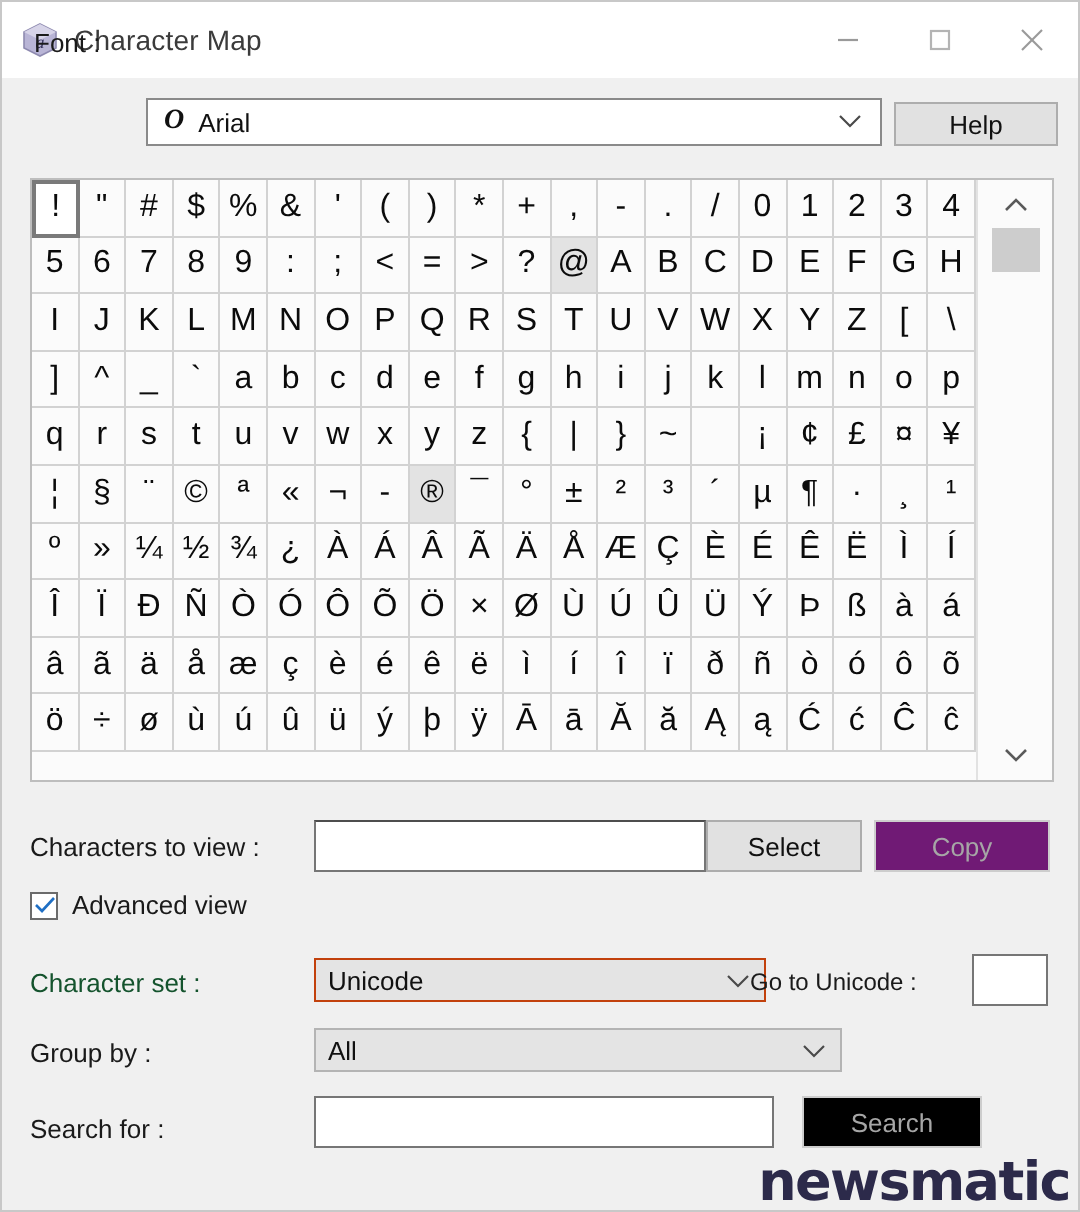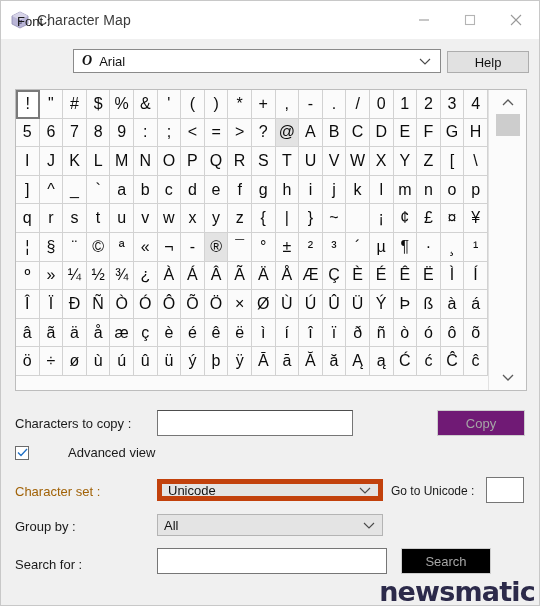--- a/index.html
+++ b/index.html
@@ -253,45 +253,44 @@
     background: #ffffff;
     display: flex;
     align-items: center;
     justify-content: center;
     margin-right: 7px;
     color: #1565c0;
   }
   #advanced-label {
     font-size: 13px;
     color: #1a1a1a;
-    margin-left: 32px;
   }
 
   
   #charset-label {
     position: absolute;
     left: 14px; top: 483px;
     font-size: 13px;
-    color: #a16207;
+    color: #14532d;
   }
   #charset-combo {
     position: absolute;
     left: 156px; top: 478px;
     width: 226px;
     height: 22px;
     box-sizing: border-box;
     background: #e4e4e4;
-    border: 5px solid #c2410c;
+    border: 1px solid #c2410c;
     display: flex;
     align-items: center;
     padding: 0 6px;
   }
   #goto-label {
     position: absolute;
-    left: 390px; top: 483px;
+    left: 374px; top: 483px;
     font-size: 12px;
     color: #1a1a1a;
   }
   #goto-input {
     position: absolute;
     left: 485px; top: 476px;
     width: 38px;
     height: 26px;
     box-sizing: border-box;
     background: #ffffff;
@@ -304,21 +303,21 @@
   }
   #groupby-label {
     position: absolute;
     left: 14px; top: 518px;
     font-size: 13px;
     color: #1a1a1a;
   }
   #groupby-combo {
     position: absolute;
     left: 156px; top: 513px;
-    width: 226px;
+    width: 264px;
     height: 22px;
     box-sizing: border-box;
     background: #e4e4e4;
     border: 1px solid #b4b4b4;
     display: flex;
     align-items: center;
     padding: 0 6px;
   }
   .combo-text {
     font-size: 13px;
@@ -656,22 +655,23 @@
       </div>
       <div id="sb-thumb"></div>
       <div class="sb-arrow" id="sb-down">
         <svg width="14" height="10" viewBox="0 0 14 10">
             <polyline points="2,3 7,8 12,3" fill="none" stroke="#5a5a5a" stroke-width="1.3"></polyline>
           </svg>
       </div>
     </div>
   </div>
 
-  <span id="copy-label">Characters to copy :</span>
+  <span id="copy-label">Characters to view :</span>
   <input id="copy-input" type="text" value="" style="">
+  <div id="select-button">Select</div>
   <div id="copy-button">Copy</div>
 
   <div id="advanced-row">
     <span id="advanced-checkbox">
       <svg width="11" height="9" viewBox="0 0 11 9">
           <polyline points="1,4.5 4,7.5 10,1" fill="none" stroke="#1f6fc4" stroke-width="1.3"></polyline>
         </svg>
     </span>
     <span id="advanced-label">Advanced view</span>
   </div>

